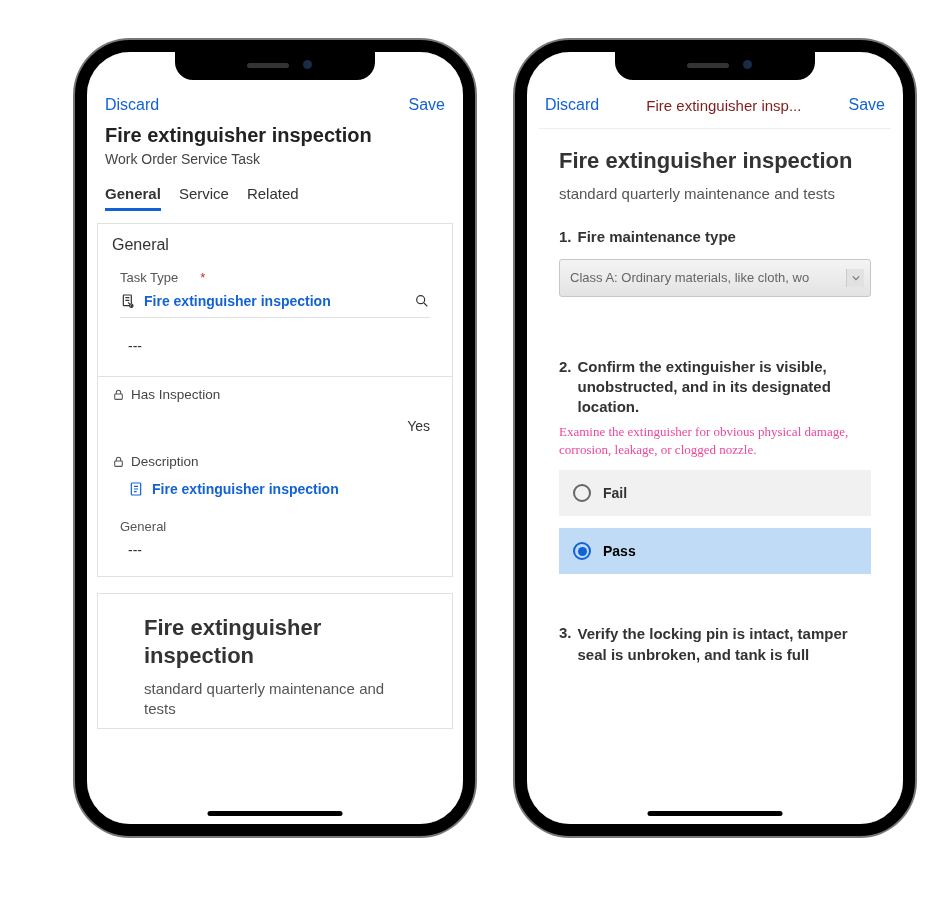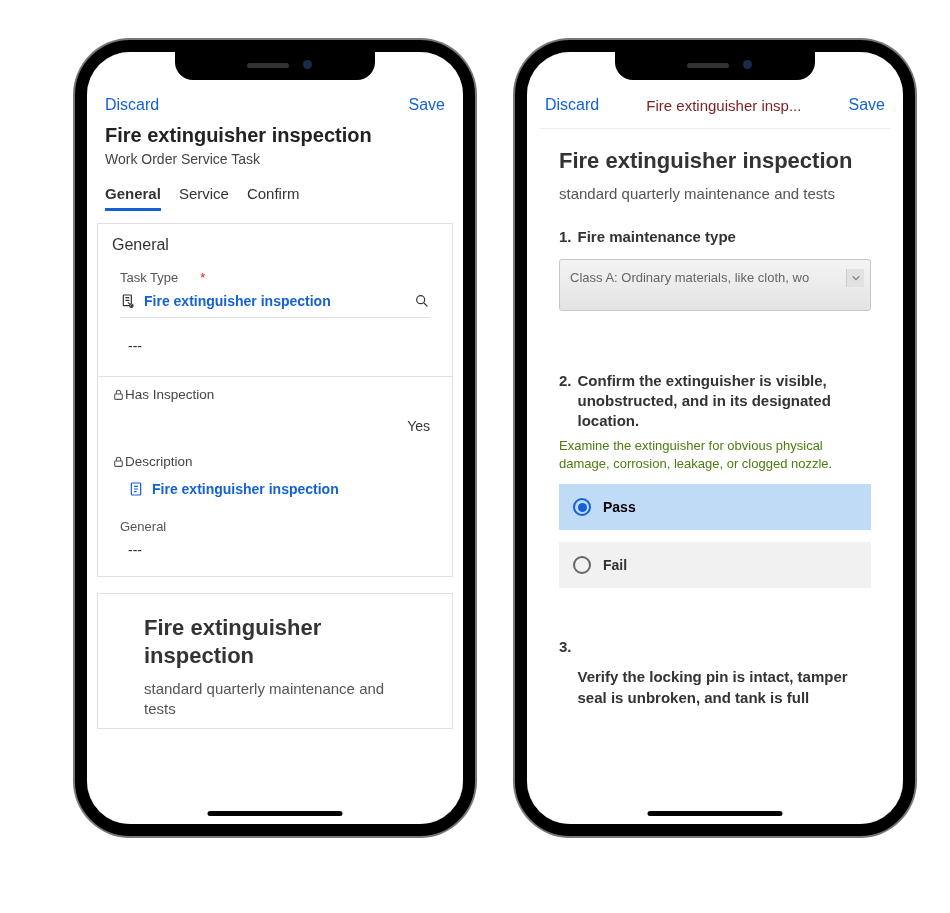--- a/index.html
+++ b/index.html
@@ -154,21 +154,21 @@
     padding: 8px 0 12px 8px;
   }
   .sect-div {
     border-top: 1px solid #e1e1e1;
     margin-top: 4px;
     padding-top: 8px;
   }
   .lock-row {
     display: flex;
     align-items: center;
-    gap: 0;
+    gap: 6px;
     padding: 2px 14px;
     font-size: 13.5px;
     color: #444;
   }
   .survey-card {
     margin: 16px 10px 0 10px;
     border: 1px solid #e1e1e1;
     padding: 20px 46px 10px 46px;
   }
   .survey-title {
@@ -205,34 +205,35 @@
   .q-label {
     font-size: 15px;
     font-weight: 600;
     color: #333;
     display: flex;
     gap: 6px;
   }
   .q-num { }
   .q-desc {
     font-size: 13px;
-    color: #4d7c0f;
+    color: #ec4899;
     margin-top: 6px;
     line-height: 1.35;
+    font-family: Liberation Serif, serif;
   }
   .dropdown {
     margin-top: 14px;
     width: 100%;
     display: flex;
     align-items: center;
     justify-content: space-between;
     background: linear-gradient(#f4f4f4,#e3e3e3);
     border: 1px solid #c7c7c7;
     border-radius: 3px;
-    padding: 9px 6px 23px 10px;
+    padding: 9px 6px 9px 10px;
     font-size: 13px;
     color: #666;
     overflow: hidden;
     white-space: nowrap;
   }
   .dd-arrow {
     width: 18px;
     height: 18px;
     background: #e2e2e2;
     border-left: 1px solid #ccc;
@@ -288,21 +289,21 @@
     </div>
 
     <div class="title-block">
       <h1>Fire extinguisher inspection</h1>
       <div class="subtitle">Work Order Service Task</div>
     </div>
 
     <div class="tabs">
       <div class="tab active">General</div>
       <div class="tab">Service</div>
-      <div class="tab">Confirm</div>
+      <div class="tab">Related</div>
     </div>
 
     <div class="card">
       <div class="card-title">General</div>
 
       <div class="field">
         <div class="field-label">
           <span>Task Type</span>
             <span class="req">*</span>
         </div>
@@ -414,36 +415,36 @@
           </div>
         </div>
 
         <div class="q-block" style="margin-top:60px;">
           <div class="q-label" style="align-items:flex-start;">
             <span class="q-num" style="line-height:1.3;">2.</span>
             <span style="line-height:1.35;">Confirm the extinguisher is visible, unobstructed, and in its designated location.</span>
           </div>
           <div class="q-desc">Examine the extinguisher for obvious physical damage, corrosion, leakage, or clogged nozzle.</div>
 
+          <div class="radio-opt unselected">
+            <span class="radio-circle"></span>
+            <span>Fail</span>
+          </div>
           <div class="radio-opt selected">
             <span class="radio-circle">
                 <span class="radio-dot"></span>
               </span>
             <span>Pass</span>
           </div>
-          <div class="radio-opt unselected">
-            <span class="radio-circle"></span>
-            <span>Fail</span>
-          </div>
         </div>
 
         <div class="q-block" style="margin-top:50px;">
           <div class="q-label" style="align-items:flex-start;">
             <span class="q-num">3.</span>
-            <span style="line-height:1.35;margin-top:29px;">Verify the locking pin is intact, tamper seal is unbroken, and tank is full</span>
+            <span style="line-height:1.35;">Verify the locking pin is intact, tamper seal is unbroken, and tank is full</span>
           </div>
         </div>
 
       </div>
     </div>
 
   </div>
 </div>
 
 </body></html>

